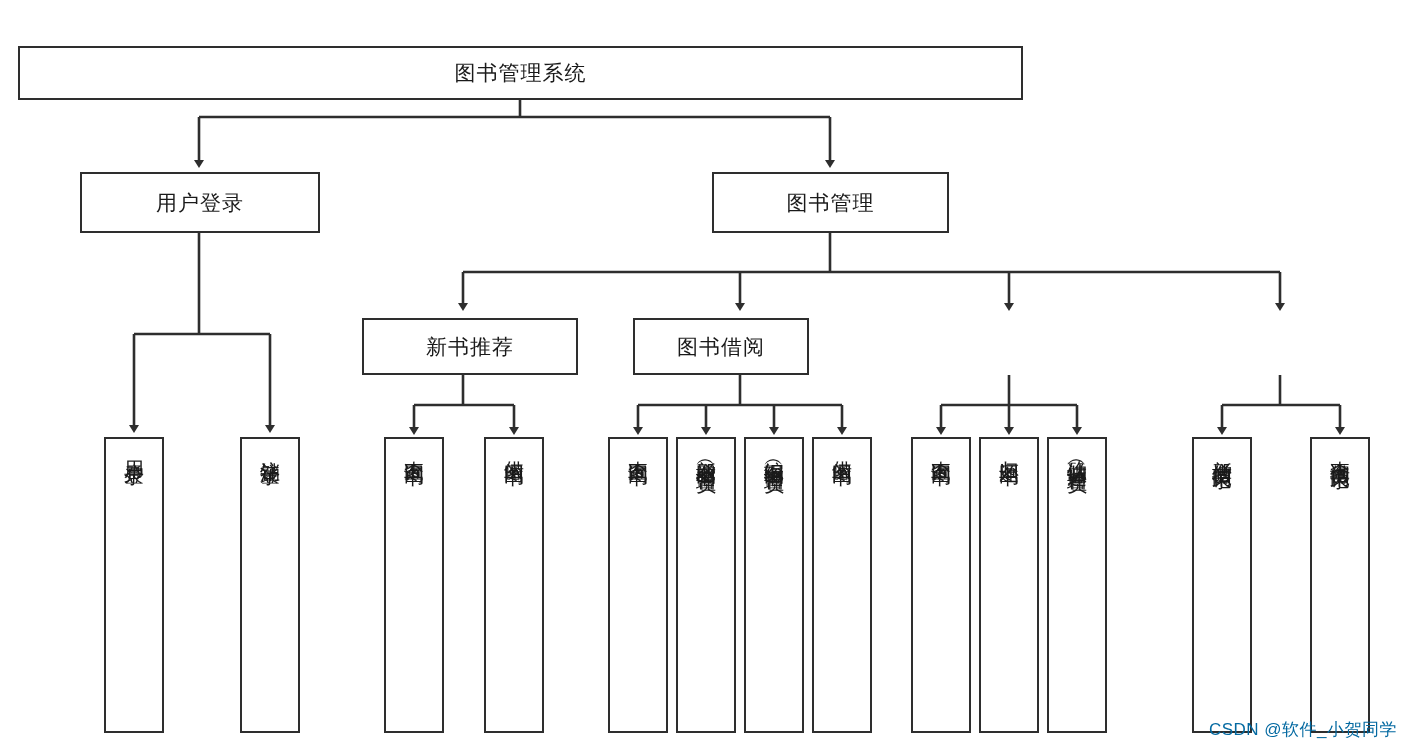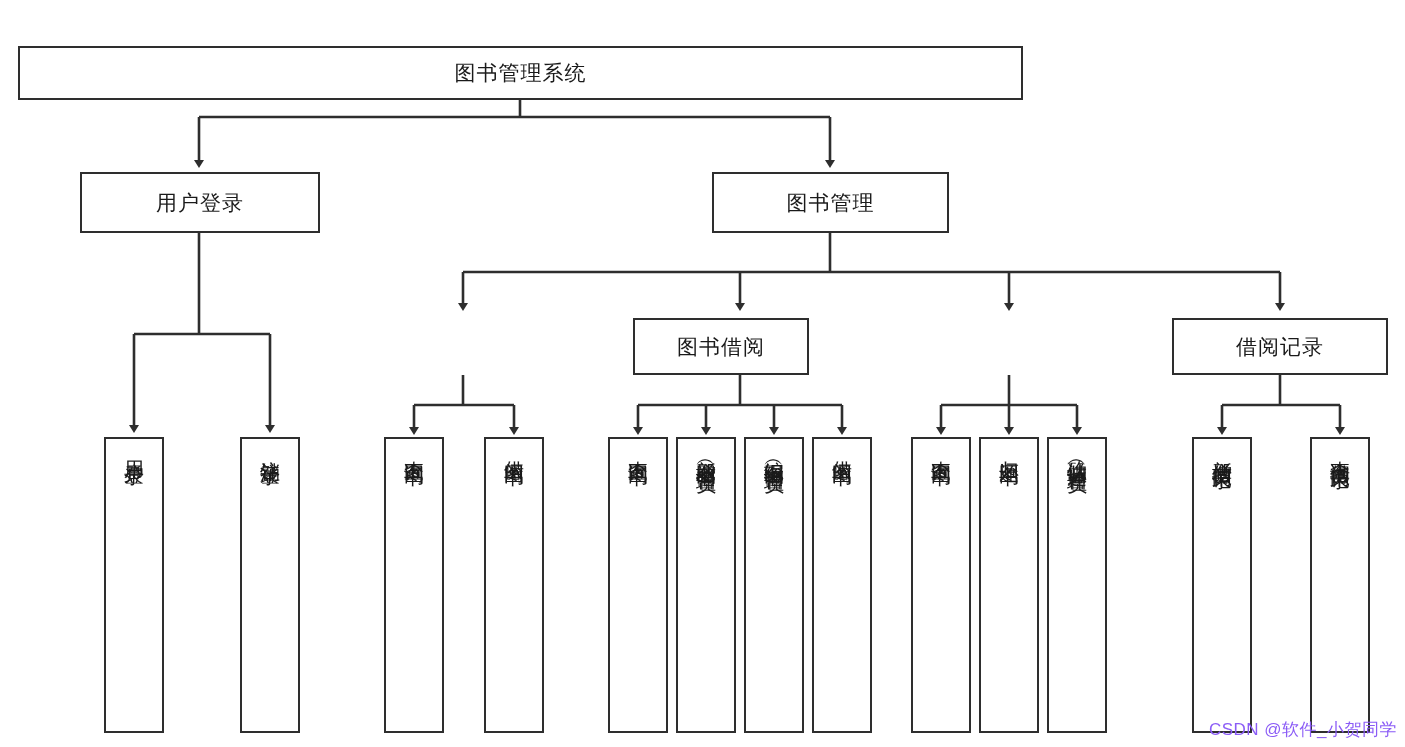--- a/index.html
+++ b/index.html
@@ -51,21 +51,21 @@
   }
   .node.vert span {
     writing-mode: vertical-rl;
     text-orientation: upright;
   }
   #watermark {
     position: absolute;
     right: 8px;
     bottom: 6px;
     font-size: 17px;
-    color: #8b5cf6;
+    color: #0369a1;
     letter-spacing: 0.5px;
     white-space: nowrap;
   }
 </style>
 </head>
 <body>
 
 <div id="canvas">
 
   <svg class="edges" viewBox="0 0 1405 747" xmlns="http://www.w3.org/2000/svg">
@@ -123,25 +123,25 @@
     <span>图书管理系统</span>
   </div>
 
   <div class="node horiz" style="left:80px; top:172px; width:240px; height:61px;">
     <span>用户登录</span>
   </div>
   <div class="node horiz" style="left:712px; top:172px; width:237px; height:61px;">
     <span>图书管理</span>
   </div>
 
+  <div class="node horiz" style="left:362px; top:318px; width:216px; height:57px;">
+    <span>新书推荐</span>
+  </div>
   <div class="node horiz" style="left:633px; top:318px; width:176px; height:57px;">
     <span>图书借阅</span>
-  </div>
-  <div class="node horiz" style="left:1172px; top:318px; width:216px; height:57px;">
-    <span>借阅记录</span>
   </div>
 
   <div class="node vert" style="left:104px; top:437px; width:60px; height:296px;">
     <span>用户登录</span>
   </div>
   <div class="node vert" style="left:240px; top:437px; width:60px; height:296px;">
     <span>注销登录</span>
   </div>
 
   <div class="node vert" style="left:384px; top:437px; width:60px; height:296px;">

